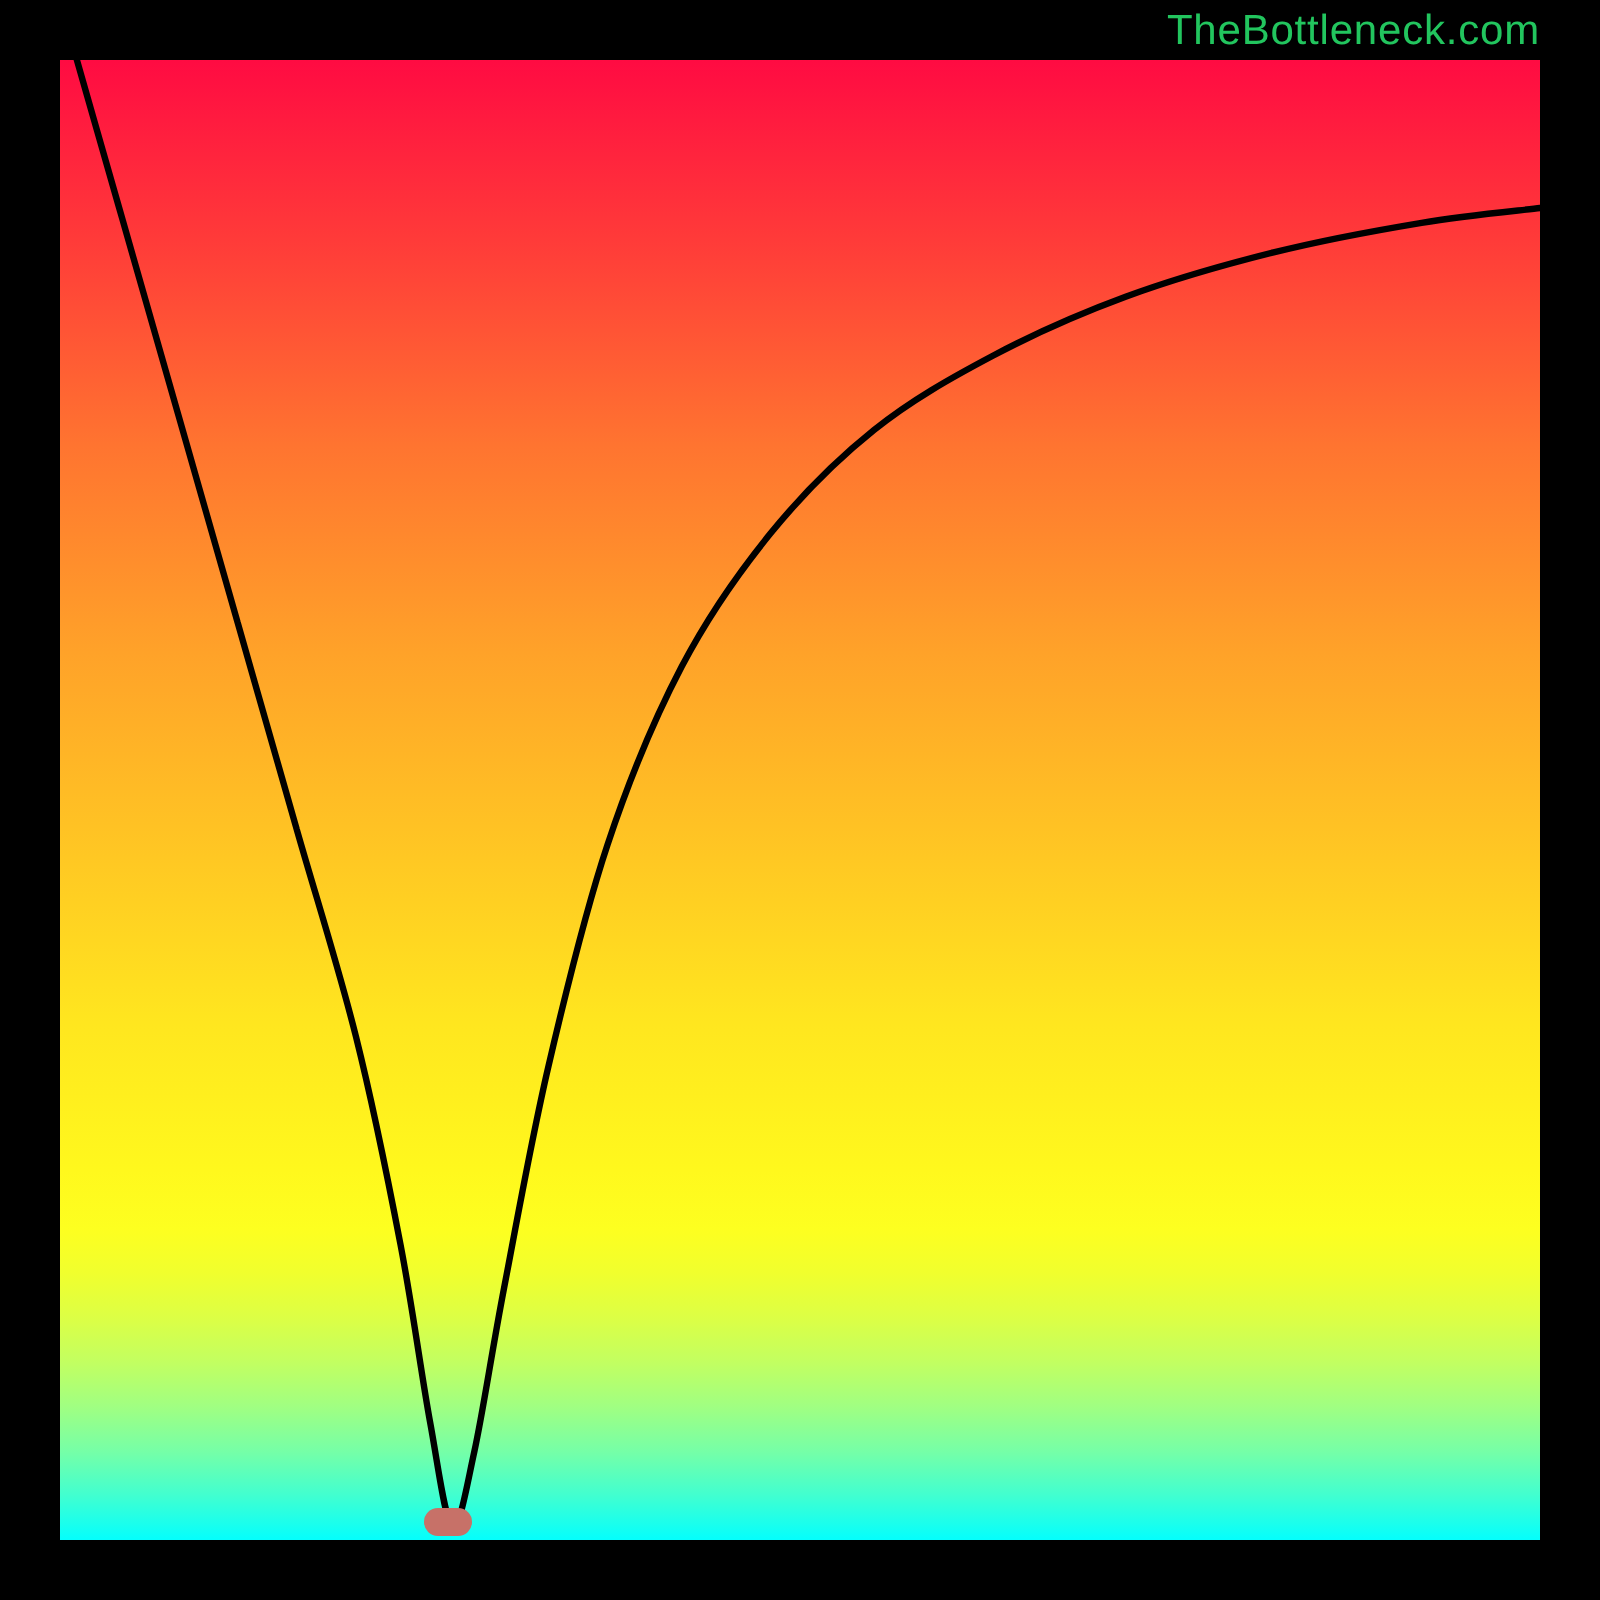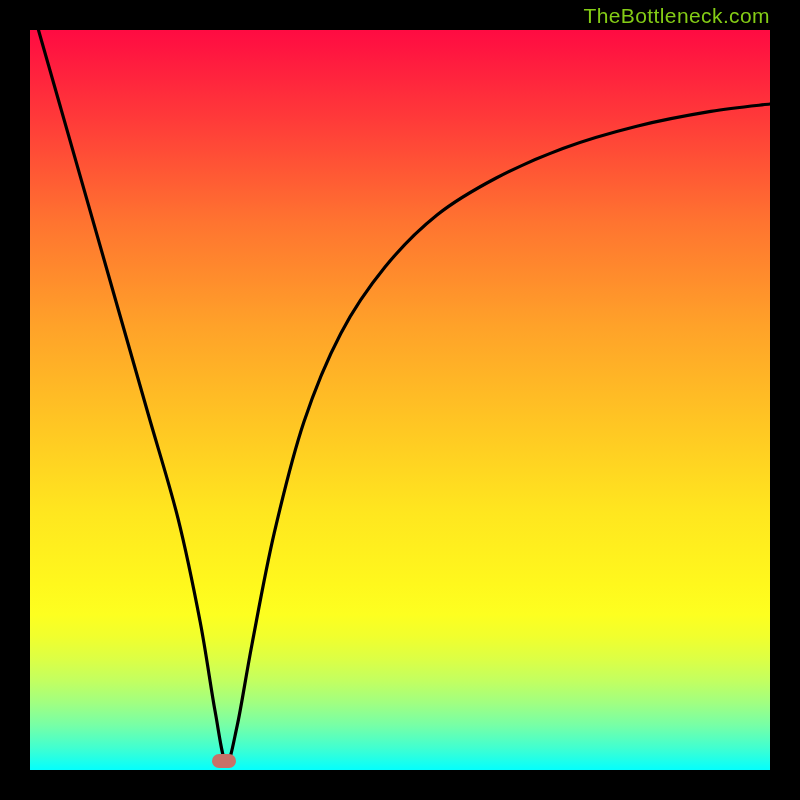--- a/index.html
+++ b/index.html
@@ -42,21 +42,21 @@
       #76ffa7 94%,
       #41ffd0 97%,
       #04fffd 100%
     );
     box-sizing: border-box;
   }
   .watermark {
     position: absolute;
     top: 4px;
     right: 30px;
-    color: #84cc16;
+    color: #22c55e;
     font-size: 21px;
     font-family: Verdana, Arial, sans-serif;
     letter-spacing: 0.4px;
   }
   svg.curve {
     position: absolute;
     left: 30px;
     top: 30px;
     width: 740px;
     height: 740px;

